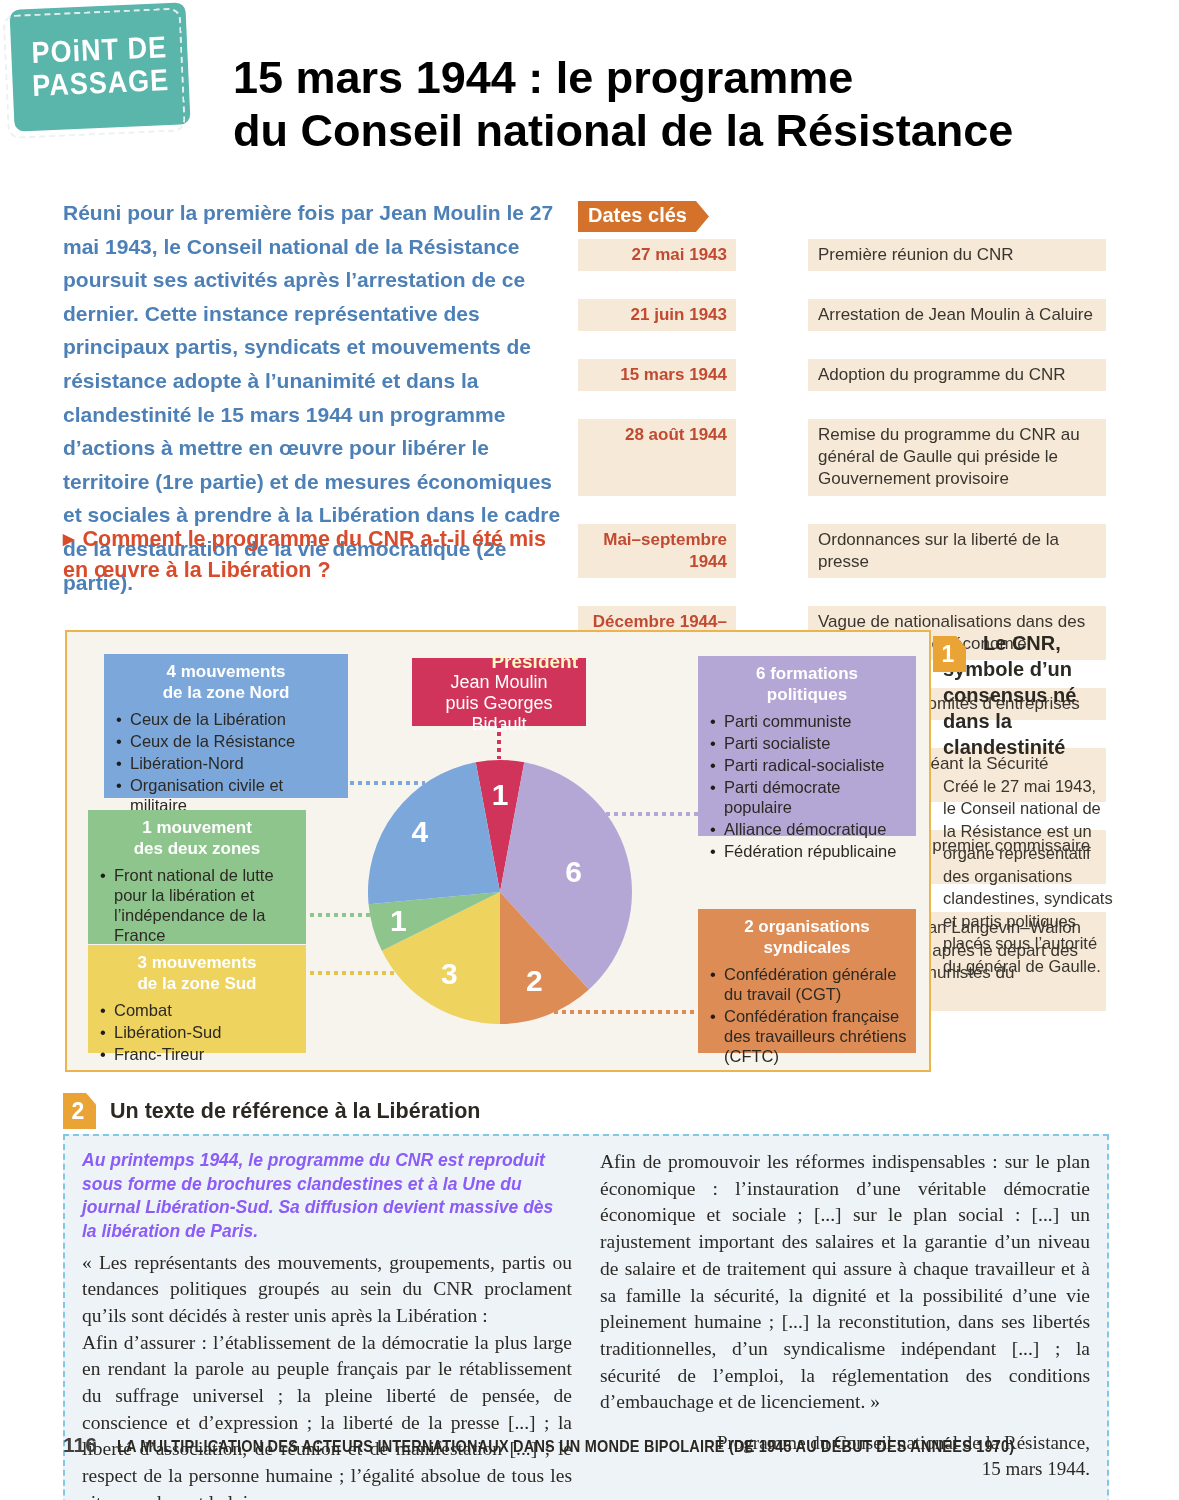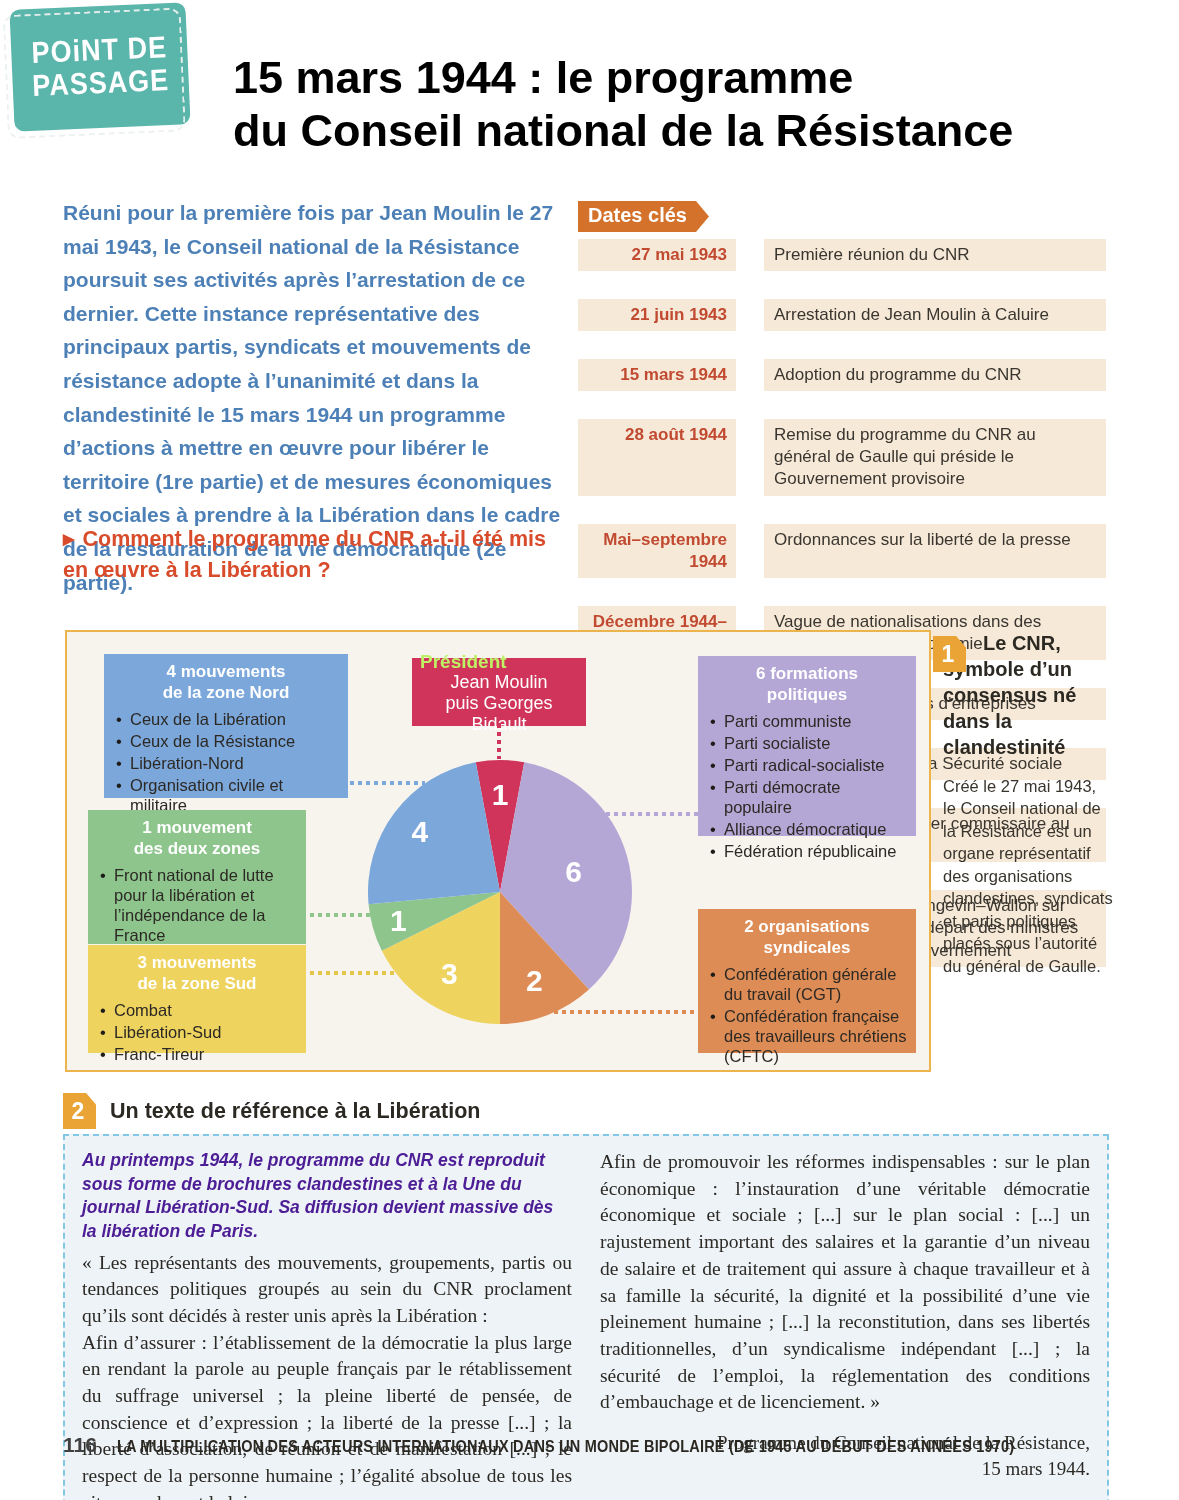--- a/index.html
+++ b/index.html
@@ -31,38 +31,38 @@
     color:var(--q-red);line-height:1.45;}
   .q-arrow{font-size:15px;vertical-align:2px;margin-right:2px;}
 
   
   .dates{position:absolute;left:578px;top:201px;width:528px;}
   .dates-banner{display:inline-block;background:var(--banner-orange);color:#fff;font-weight:bold;
     font-size:20px;padding:3px 22px 5px 10px;clip-path:polygon(0 0,calc(100% - 13px) 0,100% 50%,calc(100% - 13px) 100%,0 100%);}
   .dates-rows{margin-top:7px;display:grid;grid-template-columns:158px 1fr;column-gap:9px;row-gap:6px;gap:28px;}
   .date-cell{background:var(--row-bg);color:var(--date-red);font-weight:bold;text-align:right;
     font-size:17px;padding:5px 9px;line-height:1.3;}
-  .event-cell{background:var(--row-bg);color:#3a362f;font-size:17px;padding:5px 10px;line-height:1.3;}
+  .event-cell{background:var(--row-bg);color:#3a362f;font-size:17px;padding:5px 10px;line-height:1.3;margin-left:44px;}
 
   
   .diagram{position:absolute;left:65px;top:630px;width:866px;height:442px;background:var(--cream);
     border:2px solid var(--gold);}
   .gbox{position:absolute;padding:7px 8px 6px;}
   .gbox-title{color:#fff;font-weight:bold;font-size:17px;text-align:center;line-height:1.25;white-space:pre-line;}
   .gbox-list{list-style:none;margin-top:5px;}
   .gbox-list li{position:relative;padding-left:18px;font-size:16.5px;line-height:1.22;color:#2c2924;margin-bottom:2px;}
   .gbox-list li::before{content:"•";position:absolute;left:4px;color:#1e1c18;}
   .box-nord{left:37px;top:22px;width:244px;height:144px;background:var(--c-blue);}
   .box-deux{left:21px;top:178px;width:218px;height:134px;background:var(--c-green);}
   .box-sud{left:21px;top:313px;width:218px;height:108px;background:var(--c-yellow);}
   .box-pol{left:631px;top:24px;width:218px;height:180px;background:var(--c-purple);}
   .box-syn{left:631px;top:277px;width:218px;height:144px;background:var(--c-orange);}
   .box-president{left:345px;top:26px;width:174px;height:68px;background:var(--c-red);
     display:flex;flex-direction:column;justify-content:center;}
-  .pres-title{color:#bef264;font-weight:bold;font-size:19px;text-align:left;line-height:1.15;}
+  .pres-title{color:#fef9c3;font-weight:bold;font-size:19px;text-align:right;line-height:1.15;}
   .pres-sub{color:#fff;font-size:18px;text-align:center;line-height:1.15;white-space:pre-line;}
 
   .pie{position:absolute;left:300px;top:127px;}
   .pie text{font-family:"Liberation Sans",sans-serif;font-weight:bold;fill:#fff;font-size:30px;}
 
   .conn{position:absolute;height:4px;}
   .conn-nord{left:243px;top:149px;width:115px;background:repeating-linear-gradient(90deg,var(--c-blue) 0 4px,transparent 4px 8px);}
   .conn-deux{left:243px;top:281px;width:60px;background:repeating-linear-gradient(90deg,var(--c-green) 0 4px,transparent 4px 8px);}
   .conn-sud{left:243px;top:339px;width:86px;background:repeating-linear-gradient(90deg,#e3c54a 0 4px,transparent 4px 8px);}
   .conn-pol{left:539px;top:180px;width:92px;background:repeating-linear-gradient(90deg,var(--c-purple) 0 4px,transparent 4px 8px);}
@@ -81,21 +81,21 @@
   .doc1-title{margin-left:10px;font-size:20px;font-weight:bold;color:#2c2923;line-height:1.3;
     text-indent:40px;width:170px;}
   .doc1-body{margin-left:10px;margin-top:15px;width:170px;font-size:16.5px;color:#39352d;line-height:1.36;}
 
   
   .doc2-header{position:absolute;left:63px;top:1093px;display:flex;align-items:center;gap:14px;}
   .doc2-heading{font-size:21.5px;font-weight:bold;color:#2c2923;}
   .doc2-box{position:absolute;left:63px;top:1134px;width:1046px;min-height:276px;background:var(--doc2-bg);
     border:2px dashed var(--doc2-border);padding:13px 17px 16px;display:flex;gap:28px;}
   .doc2-col{flex:1;}
-  .chapeau{font-style:italic;font-weight:bold;font-size:17.5px;color:#4c1d95;line-height:1.35;margin-bottom:6px;}
+  .chapeau{font-style:italic;font-weight:bold;font-size:17.5px;color:#8b5cf6;line-height:1.35;margin-bottom:6px;}
   .quote{font-family:"Liberation Serif",serif;font-size:19.5px;color:#2c2a25;line-height:1.37;
     text-align:justify;white-space:pre-line;}
   .attribution{font-family:"Liberation Serif",serif;font-size:19px;color:#2c2a25;line-height:1.35;
     text-align:right;margin-top:14px;white-space:pre-line;}
 
   footer{position:absolute;left:63px;top:1433px;width:1060px;display:flex;align-items:baseline;gap:20px;}
   .page-num{font-size:21px;font-weight:bold;color:#404040;}
   .chapter{font-size:14.5px;font-weight:bold;color:#2b2822;letter-spacing:.2px;transform:scaleY(1.08);transform-origin:left bottom;}
 </style>
 </head>

